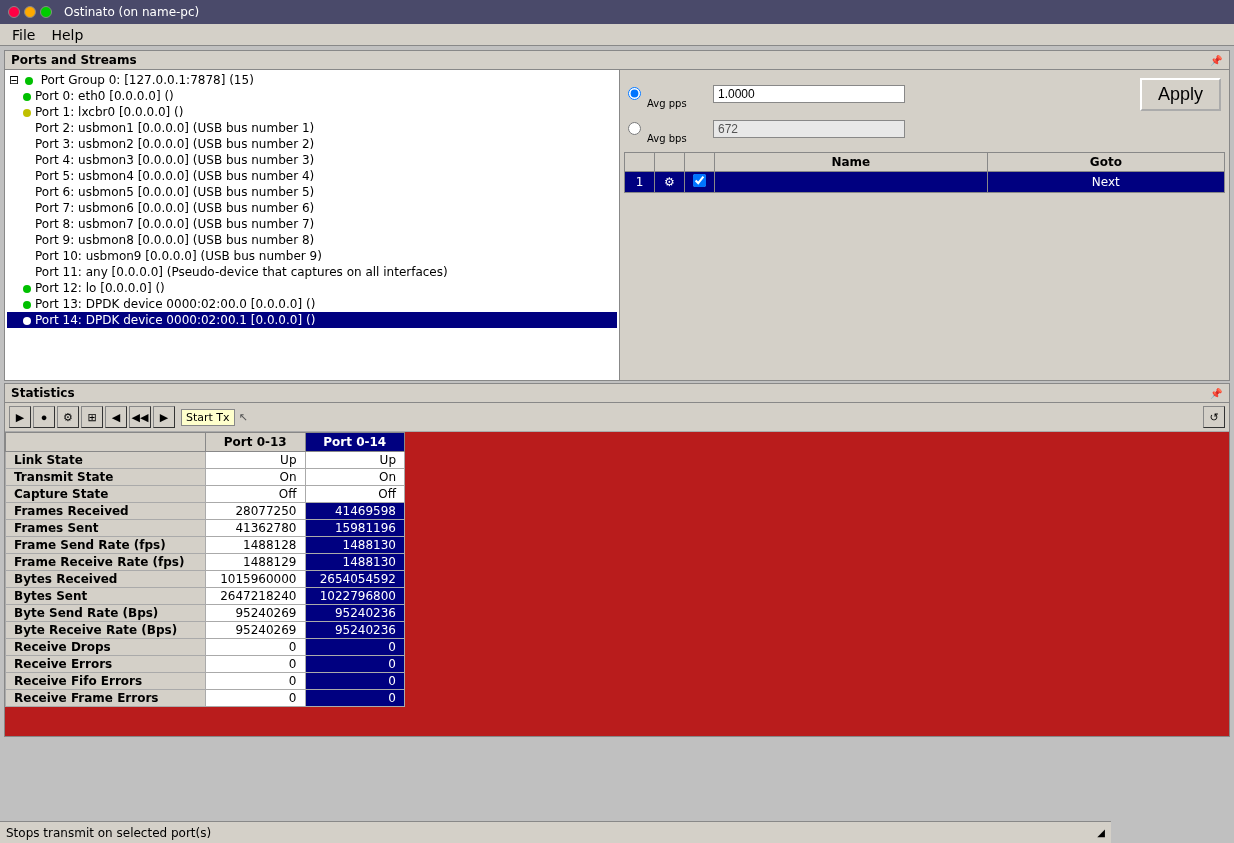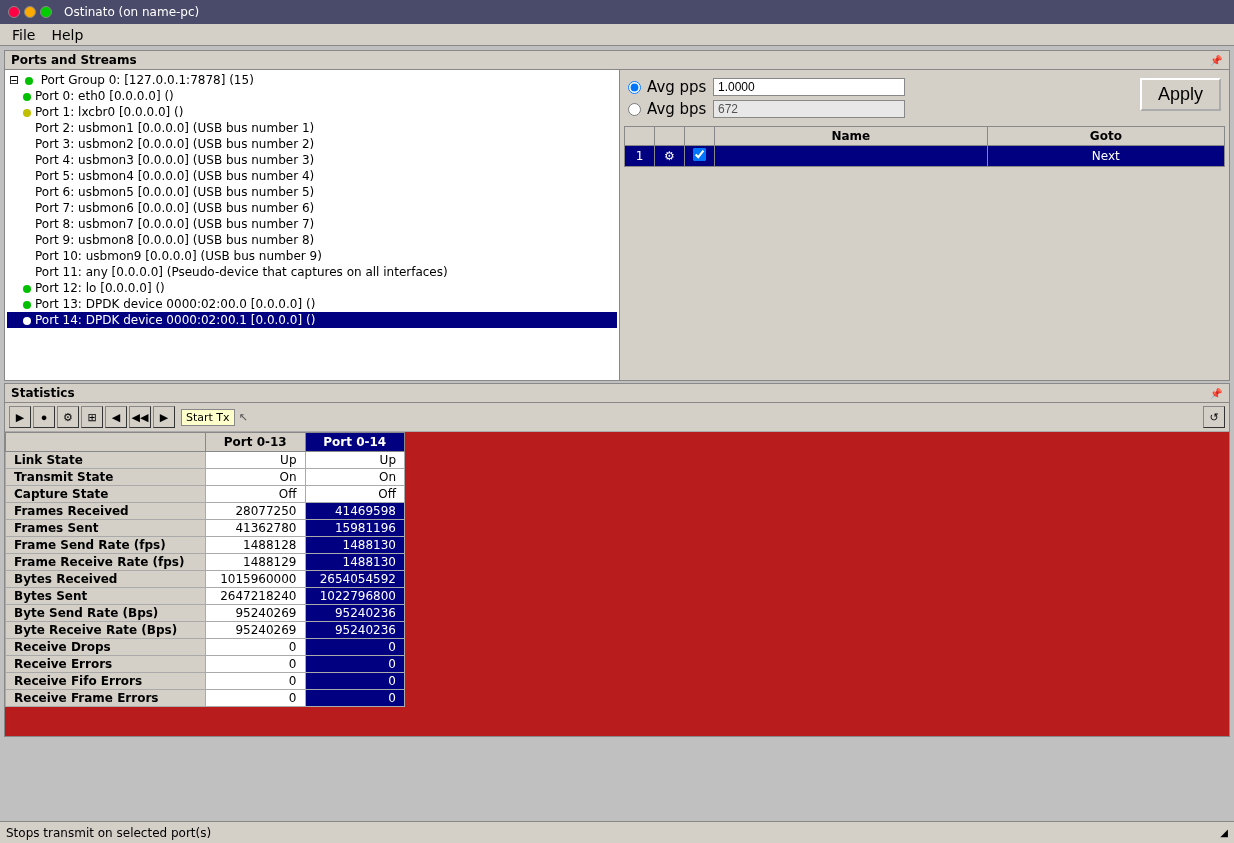--- a/index.html
+++ b/index.html
@@ -73,21 +73,21 @@
       margin-right: 4px;
       vertical-align: middle;
     }
     .dot-green { background: #00c000; }
     .dot-yellow { background: #c0c000; }
     .radio-row {
       display: flex;
       align-items: center;
       gap: 6px;
     }
-    .radio-label { font-size: 15px; width: 60px; }
+    .radio-label { font-size: 10px; width: 60px; margin-top: 20px; }
     .rate-input {
       background: #fff;
       border: 1px solid #888;
       padding: 1px 4px;
       width: 192px;
       font-size: 12px;
     }
     .apply-btn {
       position: absolute;
       top: 8px;
@@ -180,21 +180,21 @@
       color: #fff;
       text-align: right;
       font-weight: normal;
     }
 
     
     .statusbar {
       position: fixed;
       bottom: 0;
       left: 0;
-      width: 1234px;
+      width: 1111px;
       background: #d4d0c8;
       border-top: 1px solid #888;
       height: 22px;
       display: flex;
       align-items: center;
       padding: 0 6px;
       font-size: 12px;
       justify-content: space-between;
     }
 

